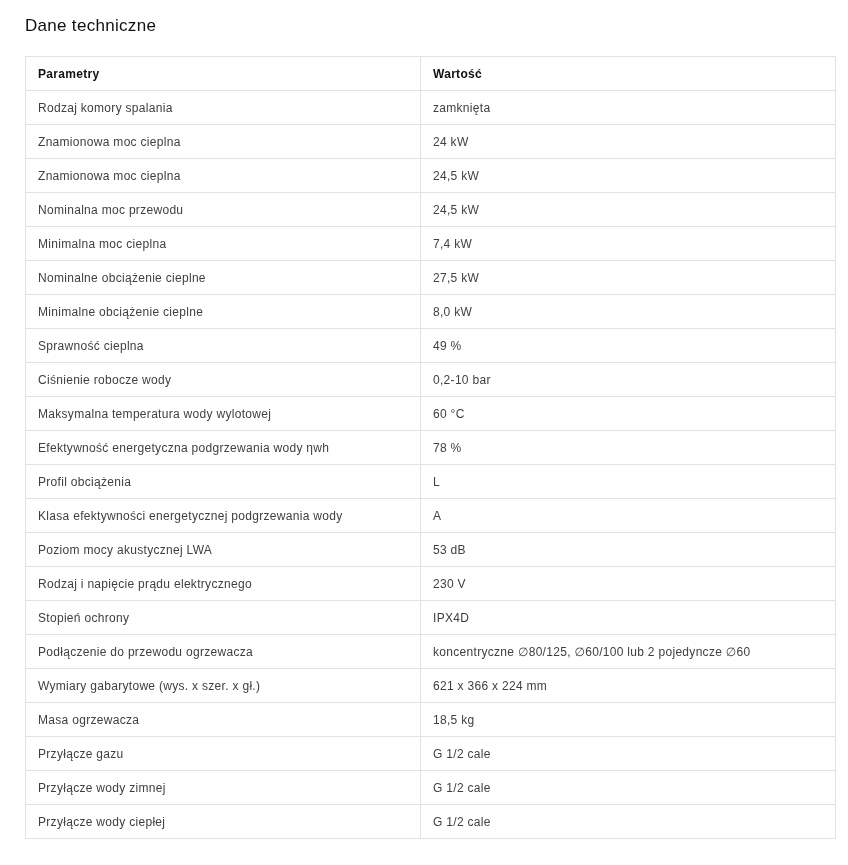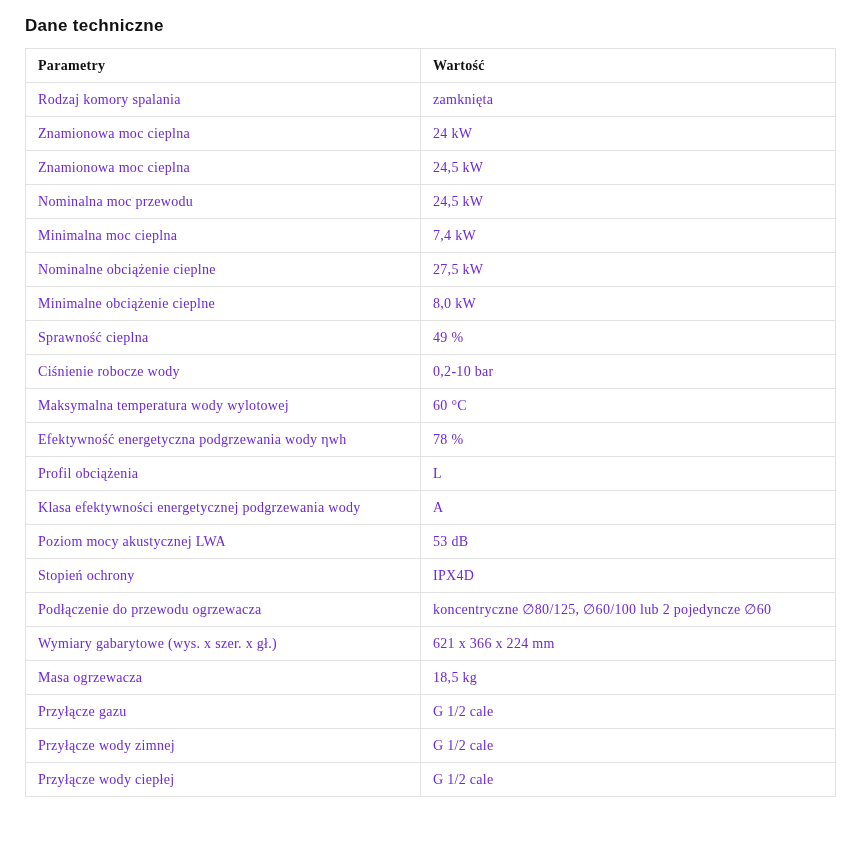--- a/index.html
+++ b/index.html
@@ -10,44 +10,43 @@
     font-family: "Liberation Sans", sans-serif;
     color: #1e1e1e;
   }
   .page {
     width: 848px;
     height: 865px;
     padding: 16px 13px 16px 25px;
   }
   .page-title {
     font-size: 17px;
-    font-weight: 700;
+    font-weight: 400;
     letter-spacing: 0.3px;
-    margin: 0 0 12px 0;
+    margin: 0 0 20px 0;
     color: #111111;
   }
   table.spec-table {
     border-collapse: collapse;
     width: 810px;
     table-layout: fixed;
-    font-size: 14px;
+    font-size: 12px;
     letter-spacing: 0.3px;
-    font-family: Liberation Serif, serif;
   }
   table.spec-table col.col-param { width: 395px; }
   table.spec-table col.col-value { width: 415px; }
   table.spec-table th,
   table.spec-table td {
     border: 1px solid #e2e2e2;
     padding: 8px 8px 8px 12px;
     text-align: left;
     vertical-align: middle;
     height: 34px;
     font-weight: 400;
-    color: #6d28d9;
+    color: #404040;
     overflow: hidden;
     white-space: nowrap;
   }
   table.spec-table th {
     font-weight: 700;
     color: #111111;
   }
 </style>
 </head>
 <body>
@@ -118,20 +117,24 @@
         </tr>
         <tr>
           <td>Klasa efektywności energetycznej podgrzewania wody</td>
           <td>A</td>
         </tr>
         <tr>
           <td>Poziom mocy akustycznej LWA</td>
           <td>53 dB</td>
         </tr>
         <tr>
+          <td>Rodzaj i napięcie prądu elektrycznego</td>
+          <td>230 V</td>
+        </tr>
+        <tr>
           <td>Stopień ochrony</td>
           <td>IPX4D</td>
         </tr>
         <tr>
           <td>Podłączenie do przewodu ogrzewacza</td>
           <td>koncentryczne ∅80/125, ∅60/100 lub 2 pojedyncze ∅60</td>
         </tr>
         <tr>
           <td>Wymiary gabarytowe (wys. x szer. x gł.)</td>
           <td>621 x 366 x 224 mm</td>

